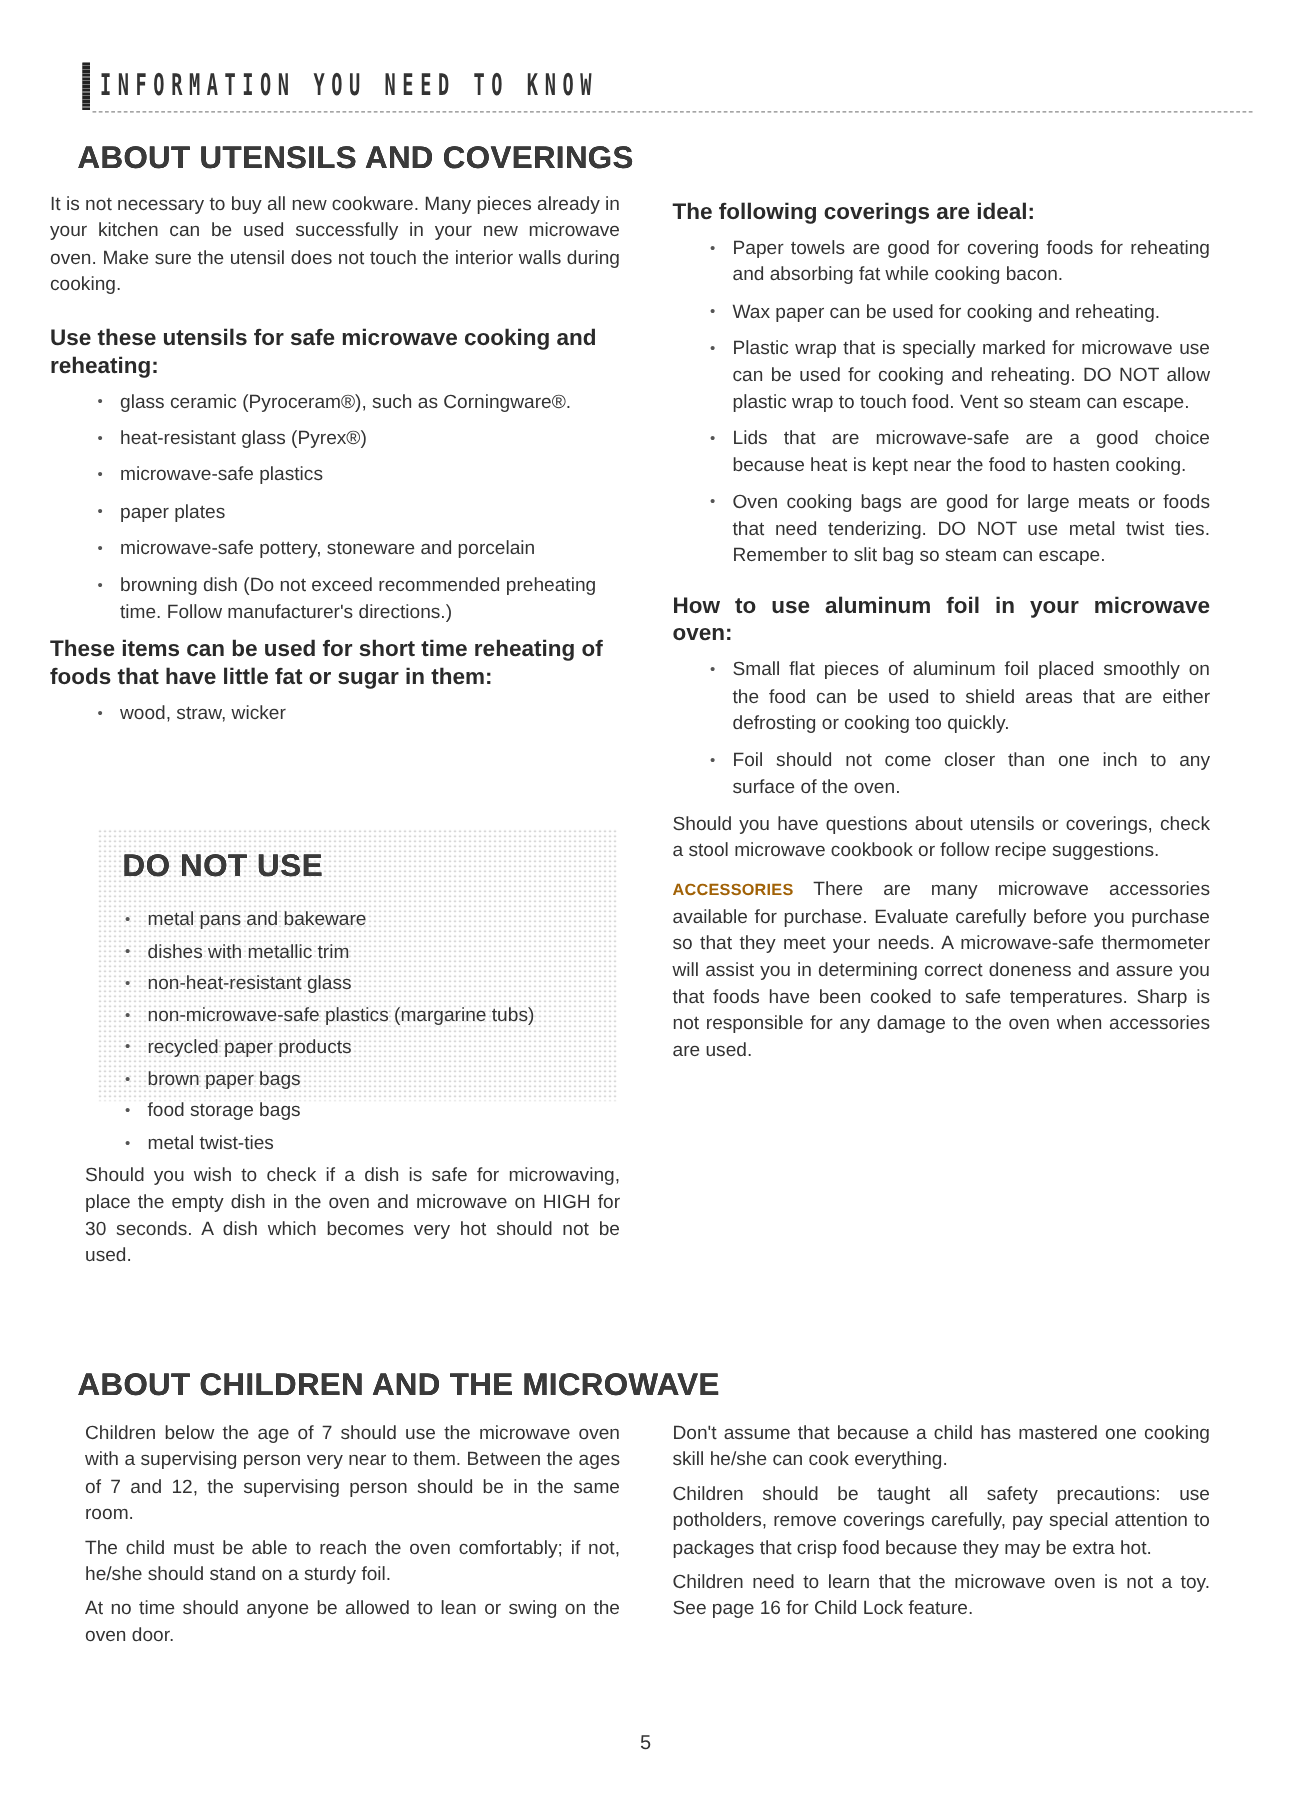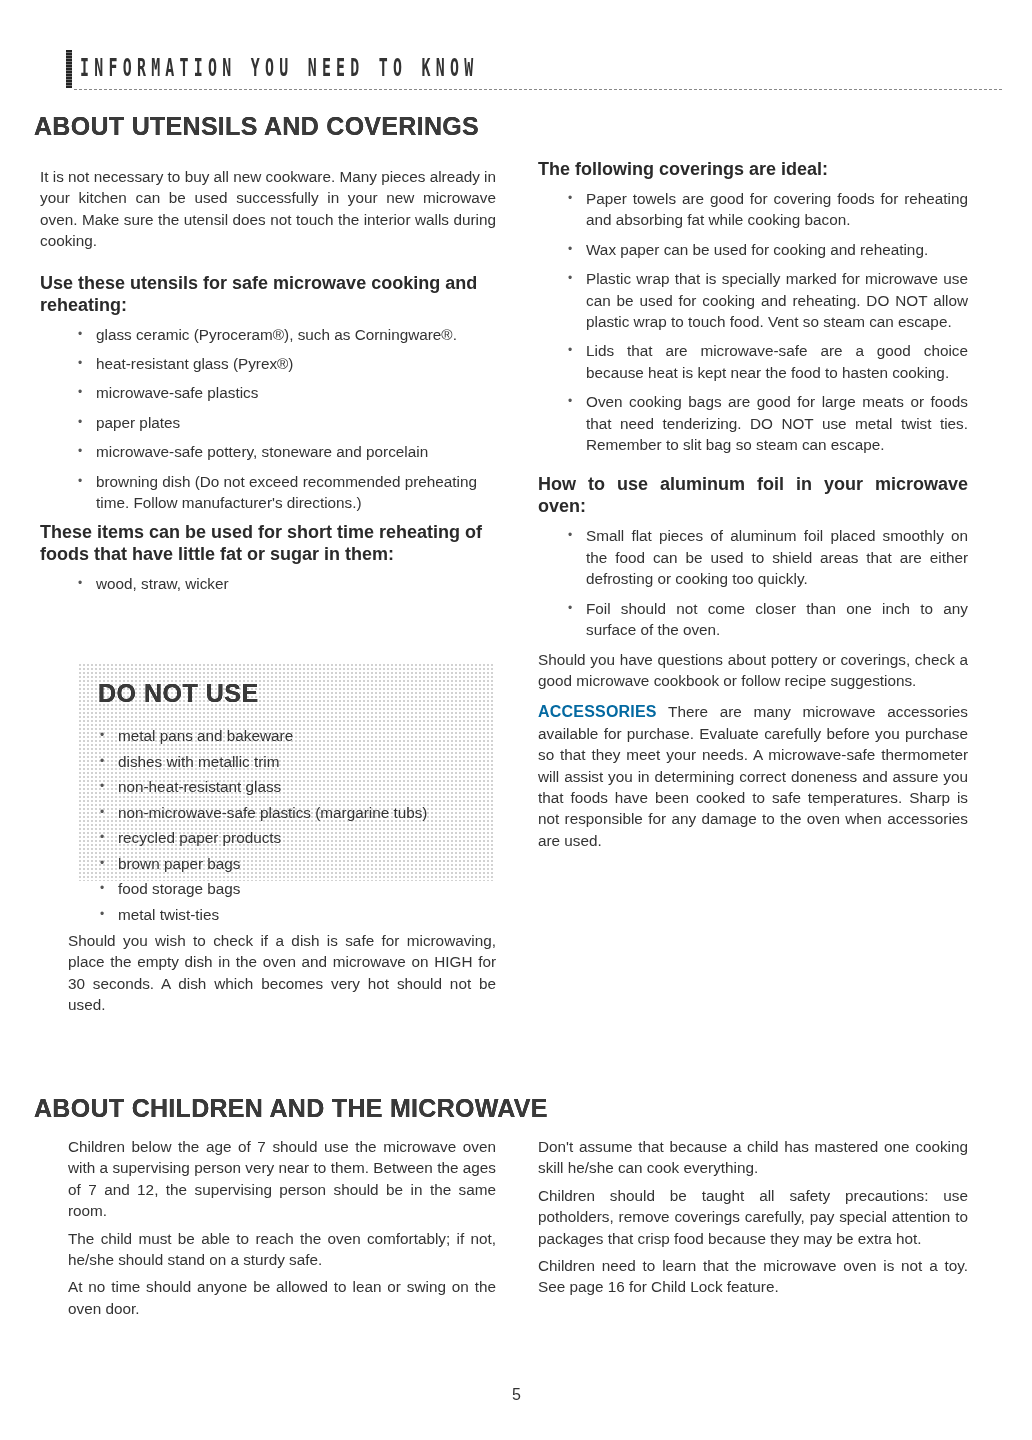--- a/index.html
+++ b/index.html
@@ -23,20 +23,21 @@
   }
   .header-rule {
     position: absolute; left: 8px; top: 41px; width: 928px; height: 0;
     border-top: 1px dashed #888;
   }
   .section-title {
     position: absolute; font-family: "Liberation Sans", sans-serif;
     font-weight: bold; font-size: 25px; color: #3a3a3a; white-space: nowrap;
     letter-spacing: 0.3px;
     text-shadow: 0 0 0.5px #000;
+    margin-left: 28px;
   }
   .col { position: absolute; }
   .body-text {
     font-size: 15.3px; line-height: 21.4px; color: #333; text-align: justify;
     margin: 0 0 6px 0;
   }
   .sub-head {
     font-family: "Liberation Sans Narrow", "Liberation Sans", sans-serif;
     font-weight: bold; font-size: 18px; line-height: 22px; color: #2a2a2a;
     margin: 0 0 8px 0; transform-origin: left top;
@@ -60,39 +61,39 @@
     font-weight: bold; font-size: 25px; color: #3a3a3a; letter-spacing: 0.5px;
     text-shadow: 0 0 0.5px #000;
   }
   .donot-list { position: absolute; left: 22px; top: 60px; margin: 0; padding: 0; list-style: none; }
   .donot-list li {
     position: relative; font-size: 15.3px; line-height: 25.5px; color: #333;
     padding-left: 18px; white-space: nowrap;
   }
   .donot-list li .bullet { position: absolute; left: 0; top: 0; font-size: 12px; color: #555; }
   .accent-bold {
-    font-family: "Liberation Sans", sans-serif; font-weight: bold; font-size: 16px;
-    color: #0369a1; letter-spacing: 0.2px;
+    font-family: "Liberation Sans", sans-serif; font-weight: bold; font-size: 13px;
+    color: #a16207; letter-spacing: 0.2px;
   }
   .page-number {
     position: absolute; left: 512px; top: 1386px; font-size: 16px; color: #333;
   }
 </style>
 </head>
 <body>
 
 <div class="page-header">
   <div class="header-bar"></div>
   <div class="header-title">INFORMATION YOU NEED TO KNOW</div>
   <div class="header-rule"></div>
 </div>
 
 <div class="section-title" style="left:34px; top:112px;">ABOUT UTENSILS AND COVERINGS</div>
 
-<div class="col" style="left:40px; top:166px; width:456px;">
+<div class="col" style="left:40px; top:153px; width:456px;">
   <p class="body-text">It is not necessary to buy all new cookware. Many pieces already in your kitchen can be used successfully in your new microwave oven. Make sure the utensil does not touch the interior walls during cooking.</p>
   <div class="sub-head" style="margin-top:20px;">Use these utensils for safe microwave cooking and reheating:</div>
   <ul class="bullets">
     <li><span class="bullet">•</span><span>glass ceramic (Pyroceram®), such as Corningware®.</span></li>
     <li><span class="bullet">•</span><span>heat-resistant glass (Pyrex®)</span></li>
     <li><span class="bullet">•</span><span>microwave-safe plastics</span></li>
     <li><span class="bullet">•</span><span>paper plates</span></li>
     <li style="padding-right:40px; text-align:left;"><span class="bullet">•</span><span>microwave-safe pottery, stoneware and porcelain</span></li>
     <li style="text-align:left;"><span class="bullet">•</span><span>browning dish (Do not exceed recommended preheating time. Follow manufacturer's directions.)</span></li>
   </ul>
@@ -127,29 +128,29 @@
     <li><span class="bullet">•</span><span>Wax paper can be used for cooking and reheating.</span></li>
     <li><span class="bullet">•</span><span>Plastic wrap that is specially marked for microwave use can be used for cooking and reheating. DO NOT allow plastic wrap to touch food. Vent so steam can escape.</span></li>
     <li><span class="bullet">•</span><span>Lids that are microwave-safe are a good choice because heat is kept near the food to hasten cooking.</span></li>
     <li><span class="bullet">•</span><span>Oven cooking bags are good for large meats or foods that need tenderizing. DO NOT use metal twist ties. Remember to slit bag so steam can escape.</span></li>
   </ul>
   <div class="sub-head" style="text-align:justify; margin-top:18px;">How to use aluminum foil in your microwave oven:</div>
   <ul class="bullets" style="padding-left:30px;">
     <li><span class="bullet">•</span><span>Small flat pieces of aluminum foil placed smoothly on the food can be used to shield areas that are either defrosting or cooking too quickly.</span></li>
     <li><span class="bullet">•</span><span>Foil should not come closer than one inch to any surface of the oven.</span></li>
   </ul>
-  <p class="body-text">Should you have questions about pottery or coverings, check a good microwave cookbook or follow recipe suggestions.</p>
+  <p class="body-text">Should you have questions about utensils or coverings, check a stool microwave cookbook or follow recipe suggestions.</p>
   <p class="body-text" style="margin-top:10px;"><span class="accent-bold">ACCESSORIES</span><span> There are many microwave accessories available for purchase. Evaluate carefully before you purchase so that they meet your needs. A microwave-safe thermometer will assist you in determining correct doneness and assure you that foods have been cooked to safe temperatures. Sharp is not responsible for any damage to the oven when accessories are used.</span></p>
 </div>
 
 <div class="section-title" style="left:34px; top:1094px;">ABOUT CHILDREN AND THE MICROWAVE</div>
 
 <div class="col" style="left:68px; top:1136px; width:428px;">
   <p class="body-text">Children below the age of 7 should use the microwave oven with a supervising person very near to them. Between the ages of 7 and 12, the supervising person should be in the same room.</p>
-  <p class="body-text">The child must be able to reach the oven comfortably; if not, he/she should stand on a sturdy safe.</p>
+  <p class="body-text">The child must be able to reach the oven comfortably; if not, he/she should stand on a sturdy foil.</p>
   <p class="body-text">At no time should anyone be allowed to lean or swing on the oven door.</p>
 </div>
 
 <div class="col" style="left:538px; top:1136px; width:430px;">
   <p class="body-text">Don't assume that because a child has mastered one cooking skill he/she can cook everything.</p>
   <p class="body-text">Children should be taught all safety precautions: use potholders, remove coverings carefully, pay special attention to packages that crisp food because they may be extra hot.</p>
   <p class="body-text">Children need to learn that the microwave oven is not a toy. See page 16 for Child Lock feature.</p>
 </div>
 
 <div class="page-number">5</div>

